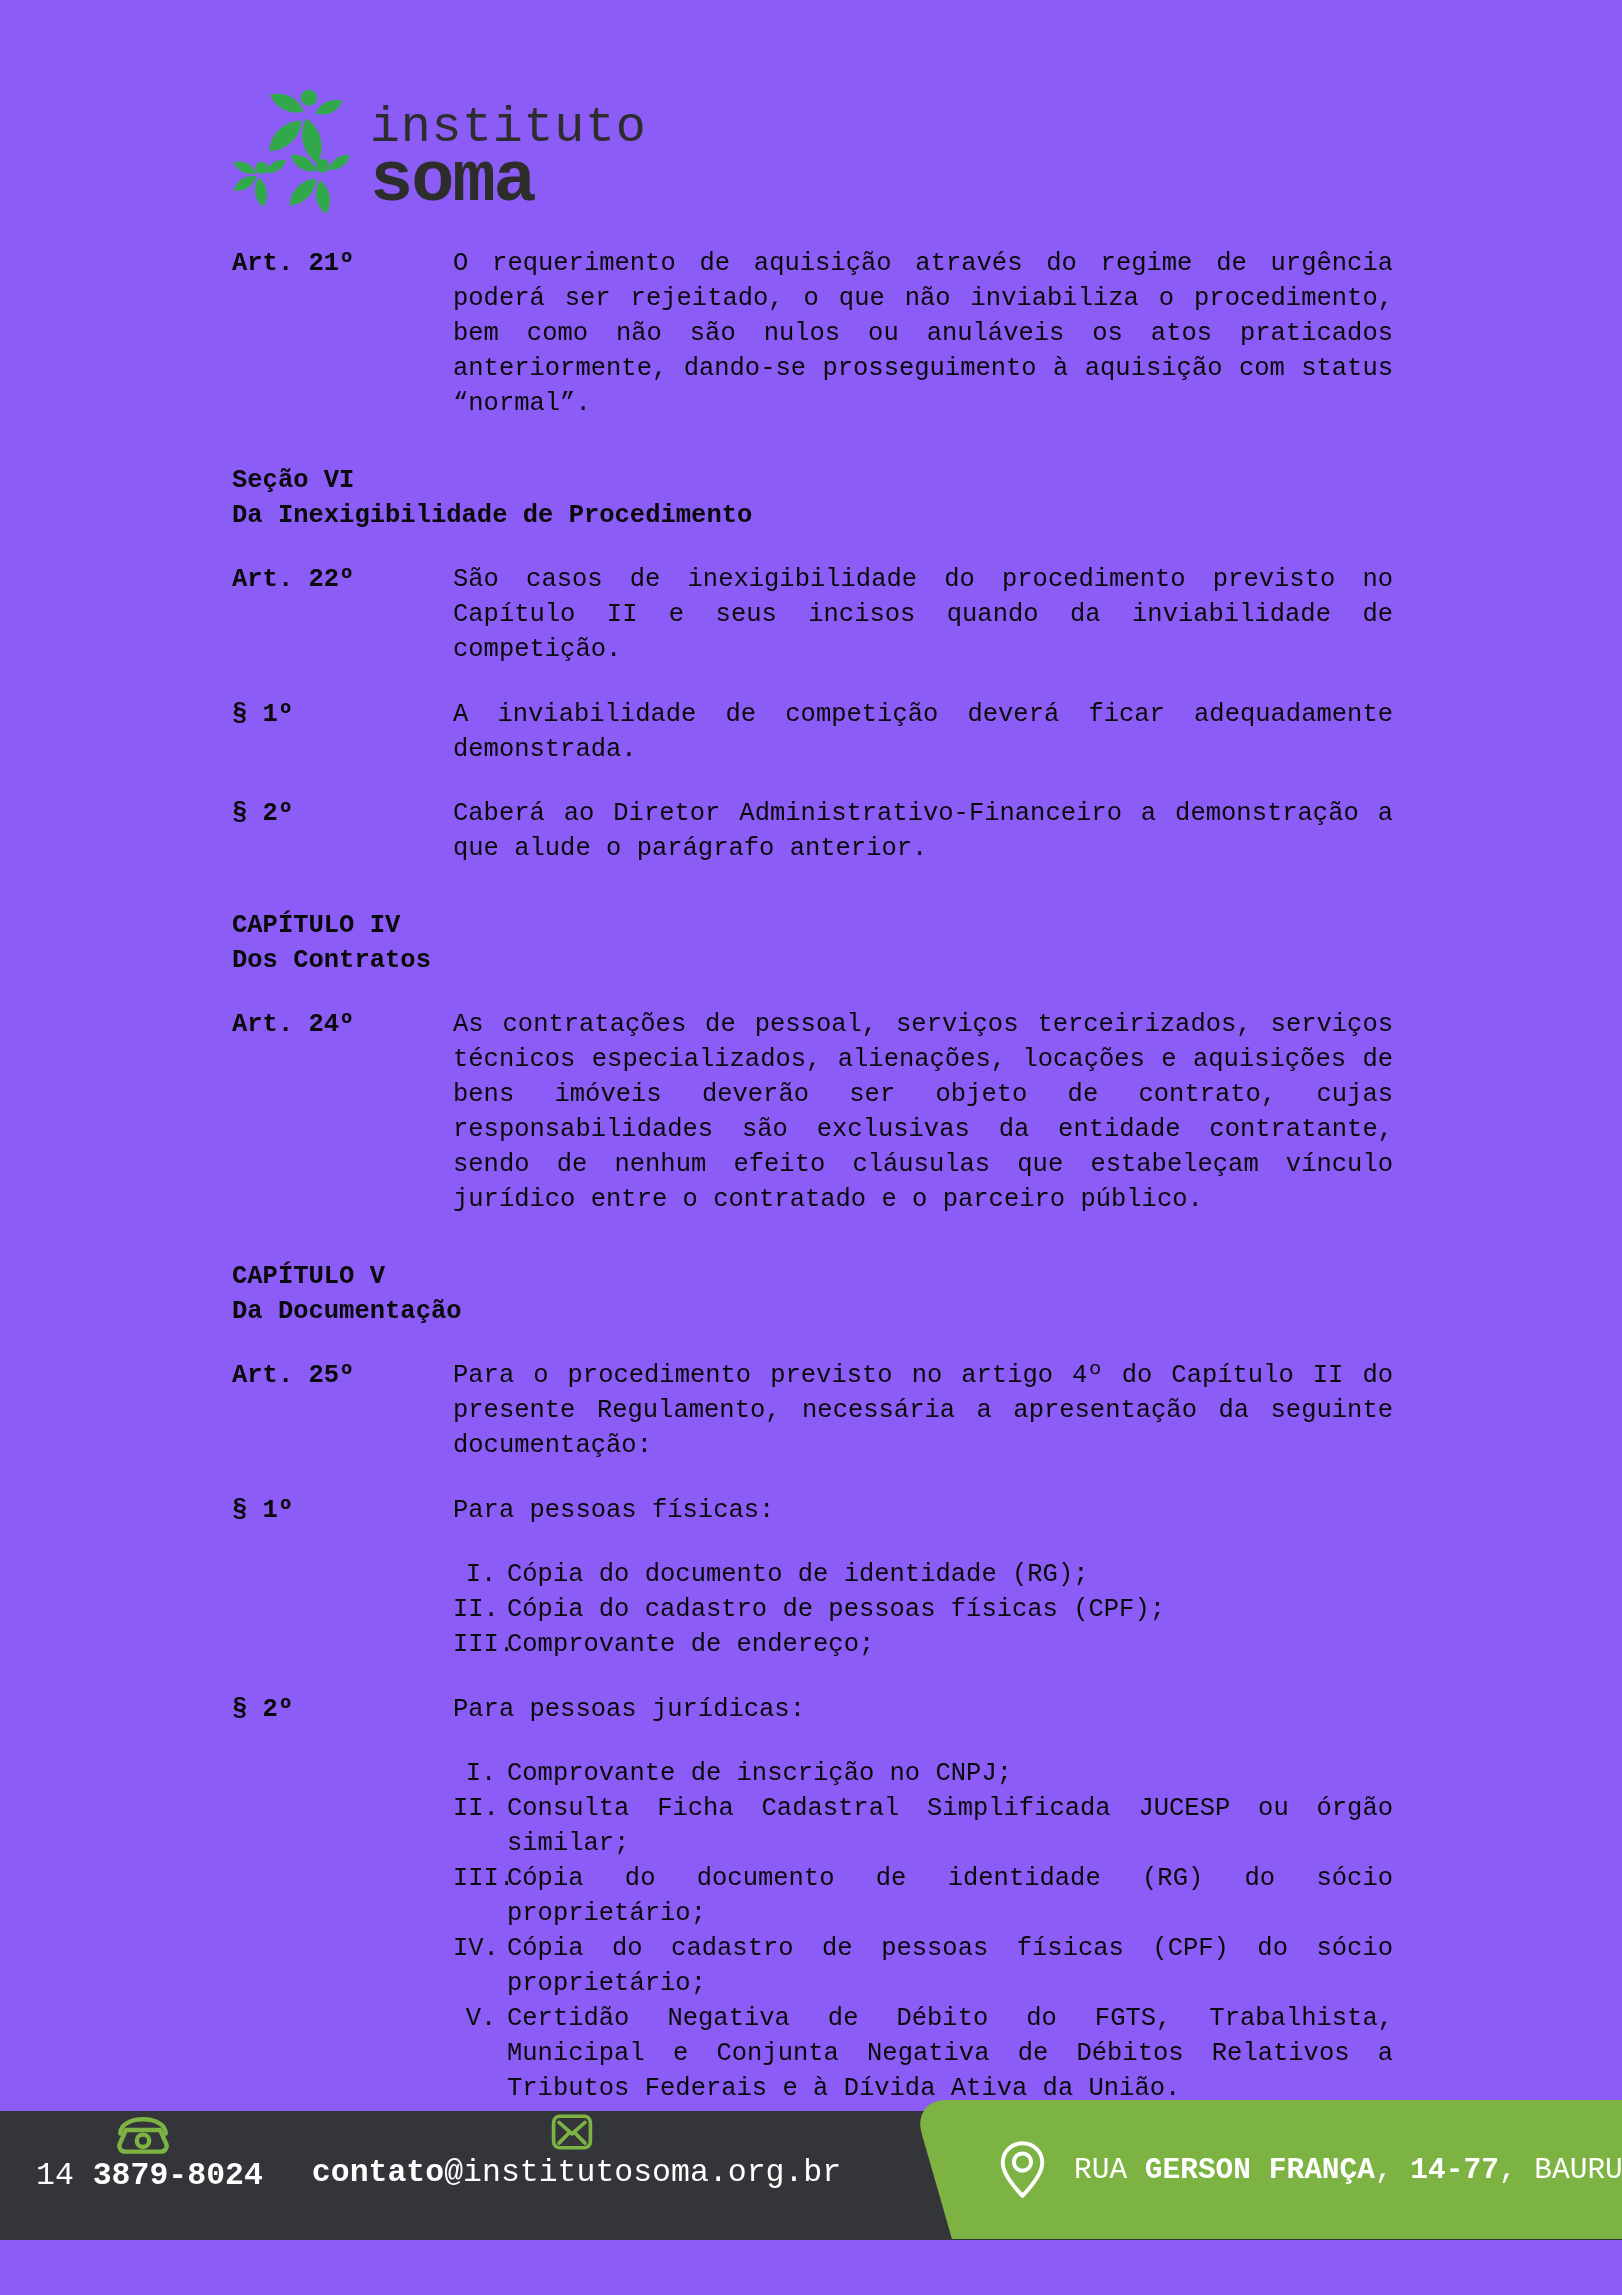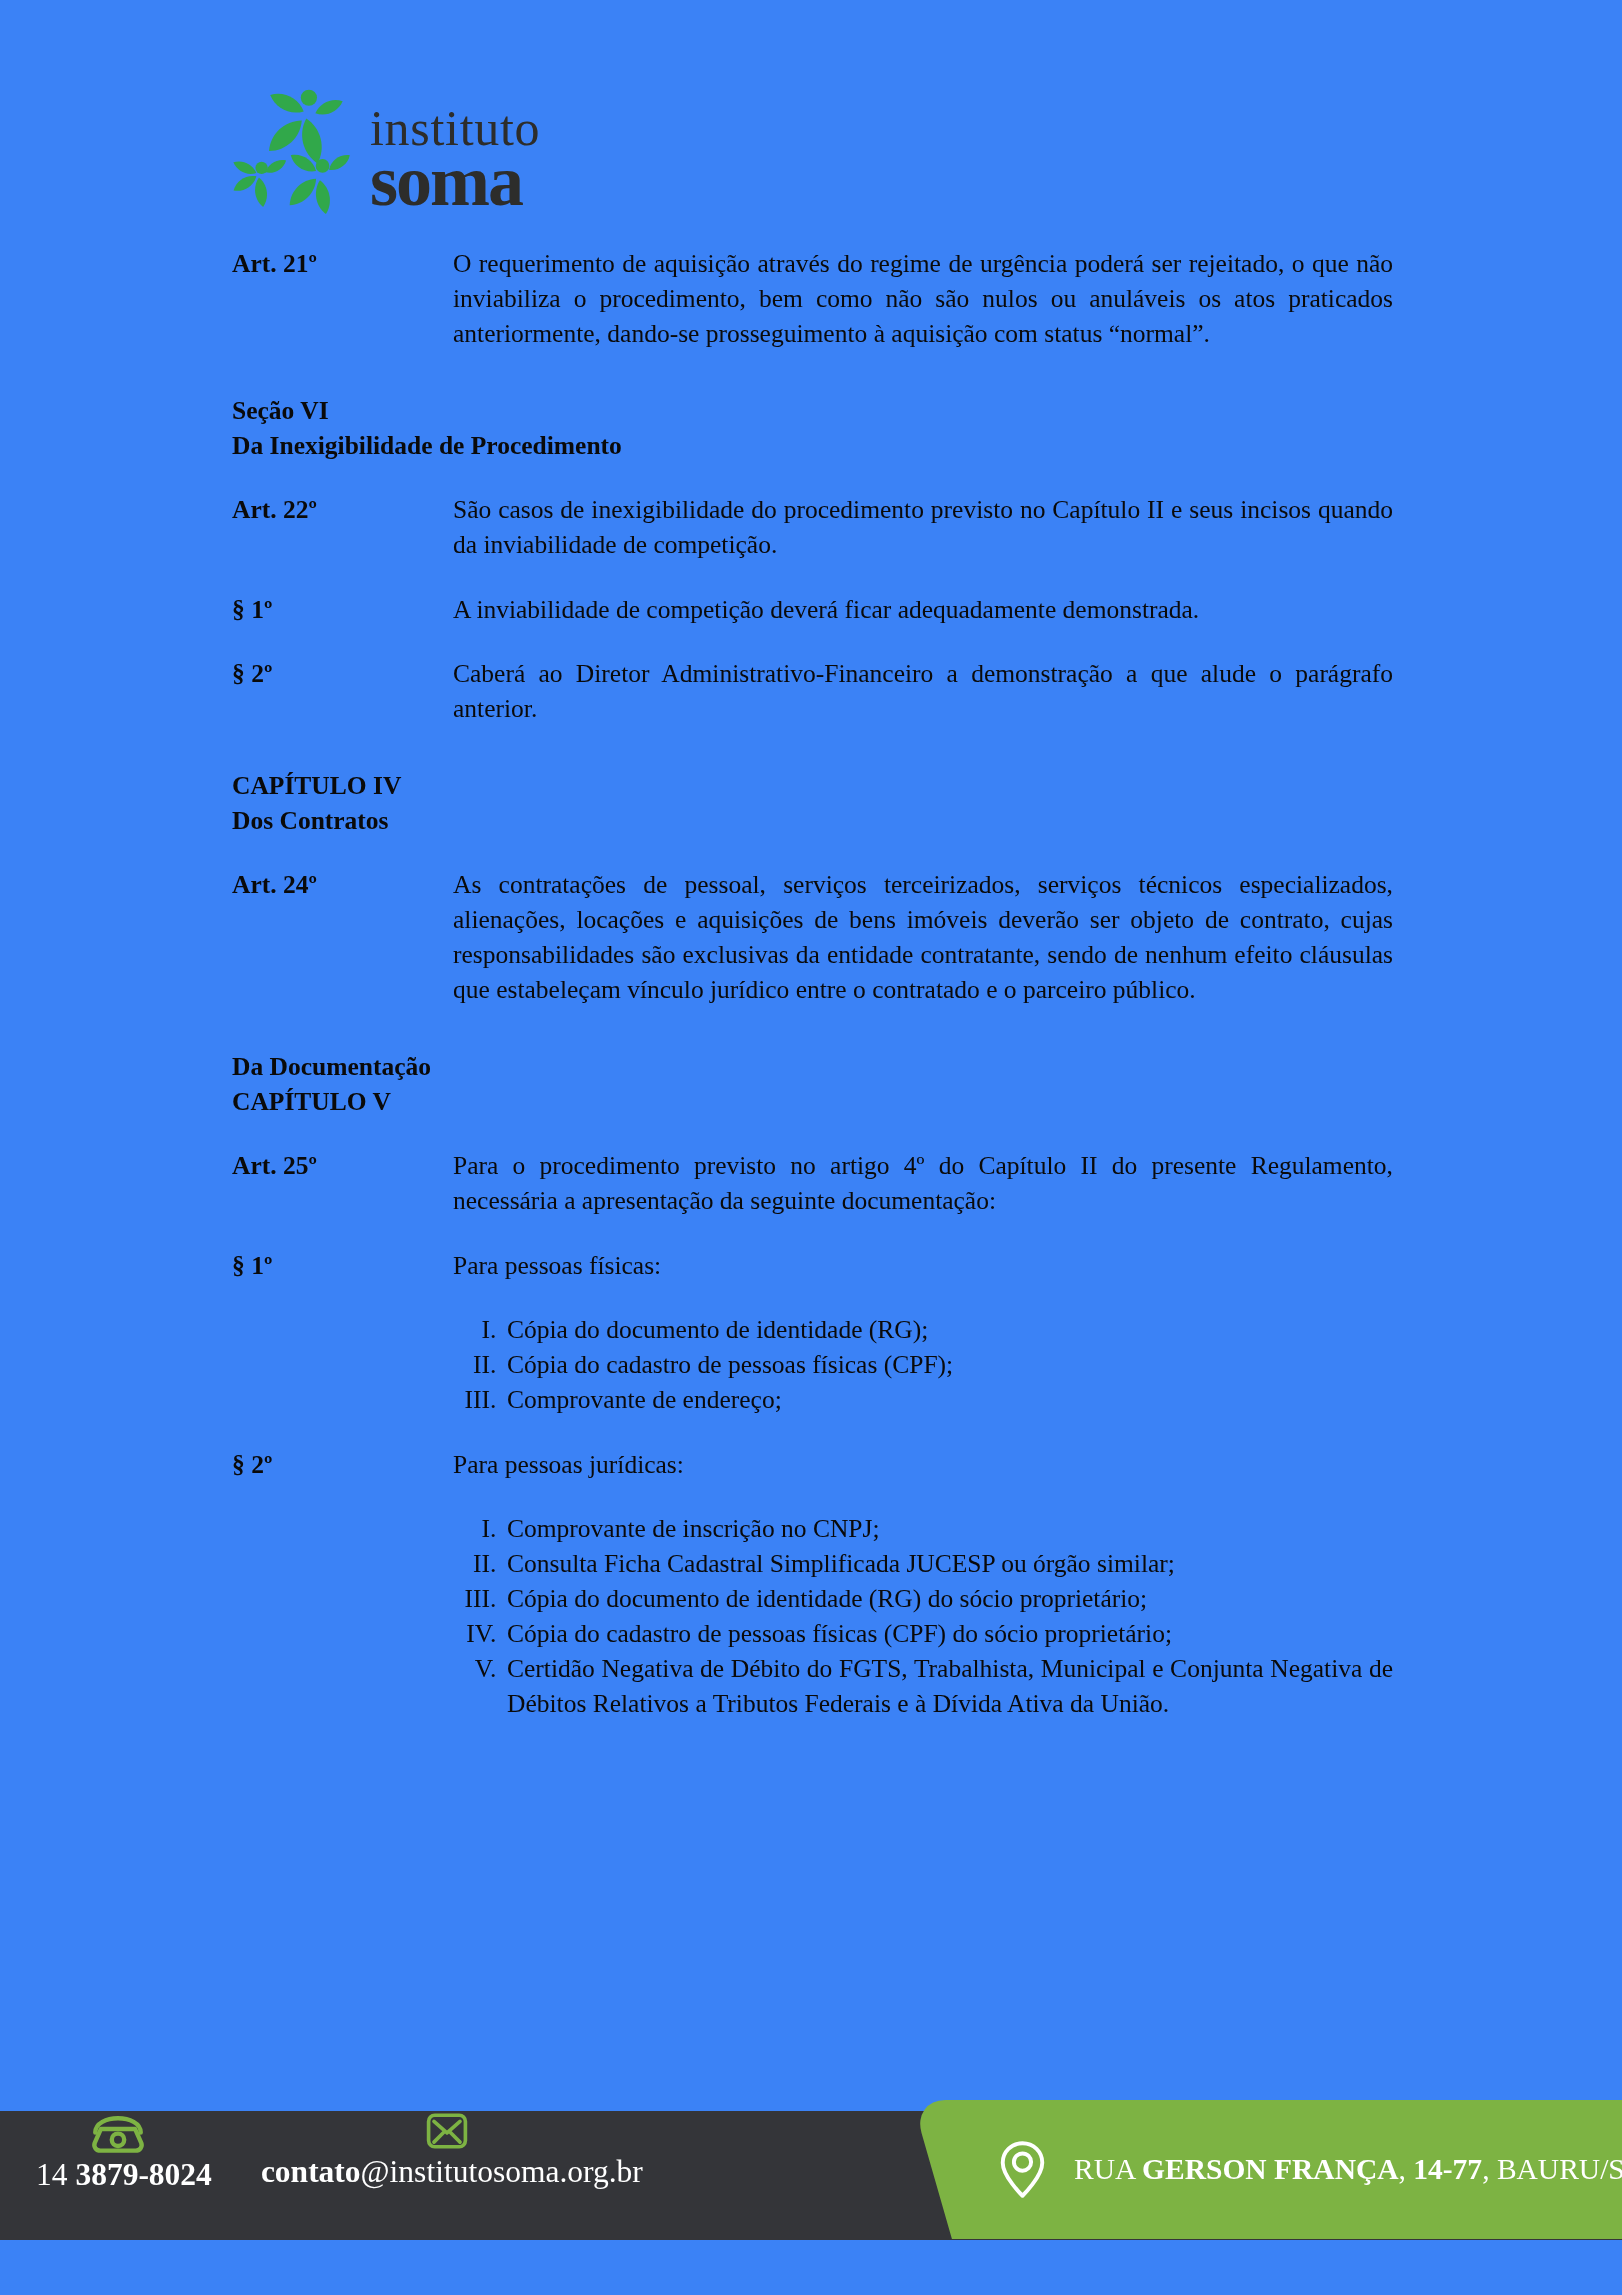--- a/index.html
+++ b/index.html
@@ -5,22 +5,22 @@
   :root{
     --logo-green:#31a84a;
     --footer-green:#7db343;
     --footer-dark:#343539;
     --ink:#0a0a0a;
     --logo-ink:#2d2d2b;
   }
   *{box-sizing:border-box;}
   html,body{margin:0;padding:0;background:#e8e8e8;}
   .page{
-    position:relative;width:1623px;height:2295px;background:#3b82f6;overflow:hidden;
-    font-family:Liberation Serif, serif;color:var(--ink);
+    position:relative;width:1623px;height:2295px;background:#8b5cf6;overflow:hidden;
+    font-family:Liberation Mono, monospace;color:var(--ink);
   }
 
   
   .logo{position:absolute;left:233px;top:86px;display:flex;}
   .logo-mark{width:133px;height:139px;flex:none;}
   .logo-mark .leaf{fill:var(--logo-green);}
   .logo-text{margin-left:4px;padding-top:17.4px;}
   .brand-top{display:block;font-size:50px;line-height:1;color:var(--logo-ink);letter-spacing:0.7px;}
   .brand-bottom{display:block;font-size:72px;line-height:.80;font-weight:bold;color:var(--logo-ink);letter-spacing:-2px;}
 
@@ -119,22 +119,22 @@
       </div>
       <div class="heading-block">
         <div class="heading-line">CAPÍTULO IV</div>
         <div class="heading-line">Dos Contratos</div>
       </div>
       <div class="row">
         <div class="label">Art. 24º</div>
         <div class="btext">As contratações de pessoal, serviços terceirizados, serviços técnicos especializados, alienações, locações e aquisições de bens imóveis deverão ser objeto de contrato, cujas responsabilidades são exclusivas da entidade contratante, sendo de nenhum efeito cláusulas que estabeleçam vínculo jurídico entre o contratado e o parceiro público.</div>
       </div>
       <div class="heading-block">
+        <div class="heading-line">CAPÍTULO V</div>
         <div class="heading-line">Da Documentação</div>
-        <div class="heading-line">CAPÍTULO V</div>
       </div>
       <div class="row">
         <div class="label">Art. 25º</div>
         <div class="btext">Para o procedimento previsto no artigo 4º do Capítulo II do presente Regulamento, necessária a apresentação da seguinte documentação:</div>
       </div>
       <div class="row">
         <div class="label">§ 1º</div>
         <div class="btext">Para pessoas físicas:</div>
       </div>
       <div class="row">

